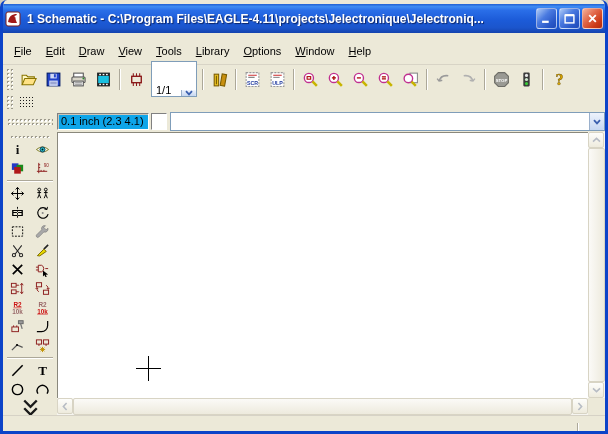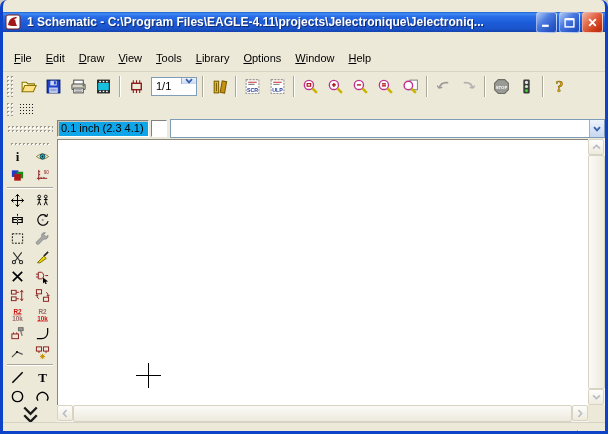--- a/index.html
+++ b/index.html
@@ -1,20 +1,20 @@
 <!DOCTYPE html>
 <html><head>
 <meta charset="utf-8">
 <style>
   html,body{margin:0;padding:0;background:#cfccc0;font-family:"Liberation Sans",sans-serif;}
   *{box-sizing:border-box;}
   .window{position:relative;width:608px;height:434px;background:#ece9d8;border:3px solid #0c43c8;border-top:none;
           border-radius:7px 7px 0 0;overflow:hidden;}
   
-  .titlebar{height:20px;display:flex;align-items:center;gap:4px;padding:0 5px;margin:12px -3px;
+  .titlebar{height:29px;display:flex;align-items:center;gap:4px;padding:0 5px;margin:4px -3px;
     background:linear-gradient(180deg,#2160d2 0%,#3f8cf3 9%,#2a6ee8 22%,#1c5bd8 55%,#1b55cc 82%,#1443ae 100%);}
   .title-text{flex:1;color:#fff;font-size:12px;font-weight:bold;white-space:nowrap;overflow:hidden;
     text-shadow:1px 1px 1px rgba(0,0,30,.6);padding-left:2px;}
   .win-controls{display:flex;gap:2px;}
   .wbtn{width:21px;height:21px;border-radius:3px;border:1px solid rgba(255,255,255,.55);padding:0;
     display:flex;align-items:center;justify-content:center;cursor:default;}
   .wbtn.minb,.wbtn.maxb{background:linear-gradient(135deg,#aecbf7 0%,#4a7ae0 40%,#2a58c8 75%,#1e4ab8 100%);}
   .wbtn.closeb{background:linear-gradient(135deg,#f4b19a 0%,#e2684a 40%,#cc3a18 75%,#b02c0e 100%);}
   
   .menubar{height:28px;display:flex;align-items:center;padding-left:4px;font-size:11px;color:#000;
@@ -30,21 +30,21 @@
   .vhandle{width:7px;height:22px;margin:0 3px 0 1px;
     background-image:radial-gradient(circle,#fff 1px,transparent 1.2px),radial-gradient(circle,#9d9a8d 1px,transparent 1.2px);
     background-size:4px 4px;background-position:1px 1px,0 0;}
   .hhandle{width:46px;height:7px;margin:0 4px;
     background-image:radial-gradient(circle,#fff 1px,transparent 1.2px),radial-gradient(circle,#9d9a8d 1px,transparent 1.2px);
     background-size:4px 4px;background-position:1px 1px,0 0;}
   .grid-glyph{width:14px;height:12px;
     background-image:radial-gradient(circle,#1a1a1a .9px,transparent 1px);background-size:3px 3px;}
   .gridbtn{width:20px;height:16px;border:1px solid transparent;background:transparent;display:flex;align-items:center;justify-content:center;padding:0;}
   
-  .combo{display:flex;align-items:flex-start;border:1px solid #7f9db9;background:#fff;height:19px;}
+  .combo{display:flex;align-items:flex-end;border:1px solid #7f9db9;background:#fff;height:36px;}
   .combo .val{flex:1;font-size:11px;padding:2px 3px 0 4px;white-space:nowrap;}
   .arrowbtn{width:15px;display:flex;align-items:center;justify-content:center;
     background:linear-gradient(180deg,#eef3fc,#c6d7f1);border-left:1px solid #9ab0cc;border-radius:0 1px 1px 0;}
   .sheet-combo{width:46px;margin:0 2px;}
   
   .commandbar{height:21px;display:flex;align-items:center;background:#ece9d8;}
   .coordbox{width:92px;height:17px;background:#0ea5e9;font-size:11px;padding:1px 0 0 3px;white-space:nowrap;
     border:1px solid;border-color:#808080 #fff #fff #808080;box-shadow:inset 1px 1px 0 #c9c6ba;}
   .modbox{width:16px;height:17px;background:#fff;margin-left:2px;
     border:1px solid;border-color:#808080 #fff #fff #808080;}

